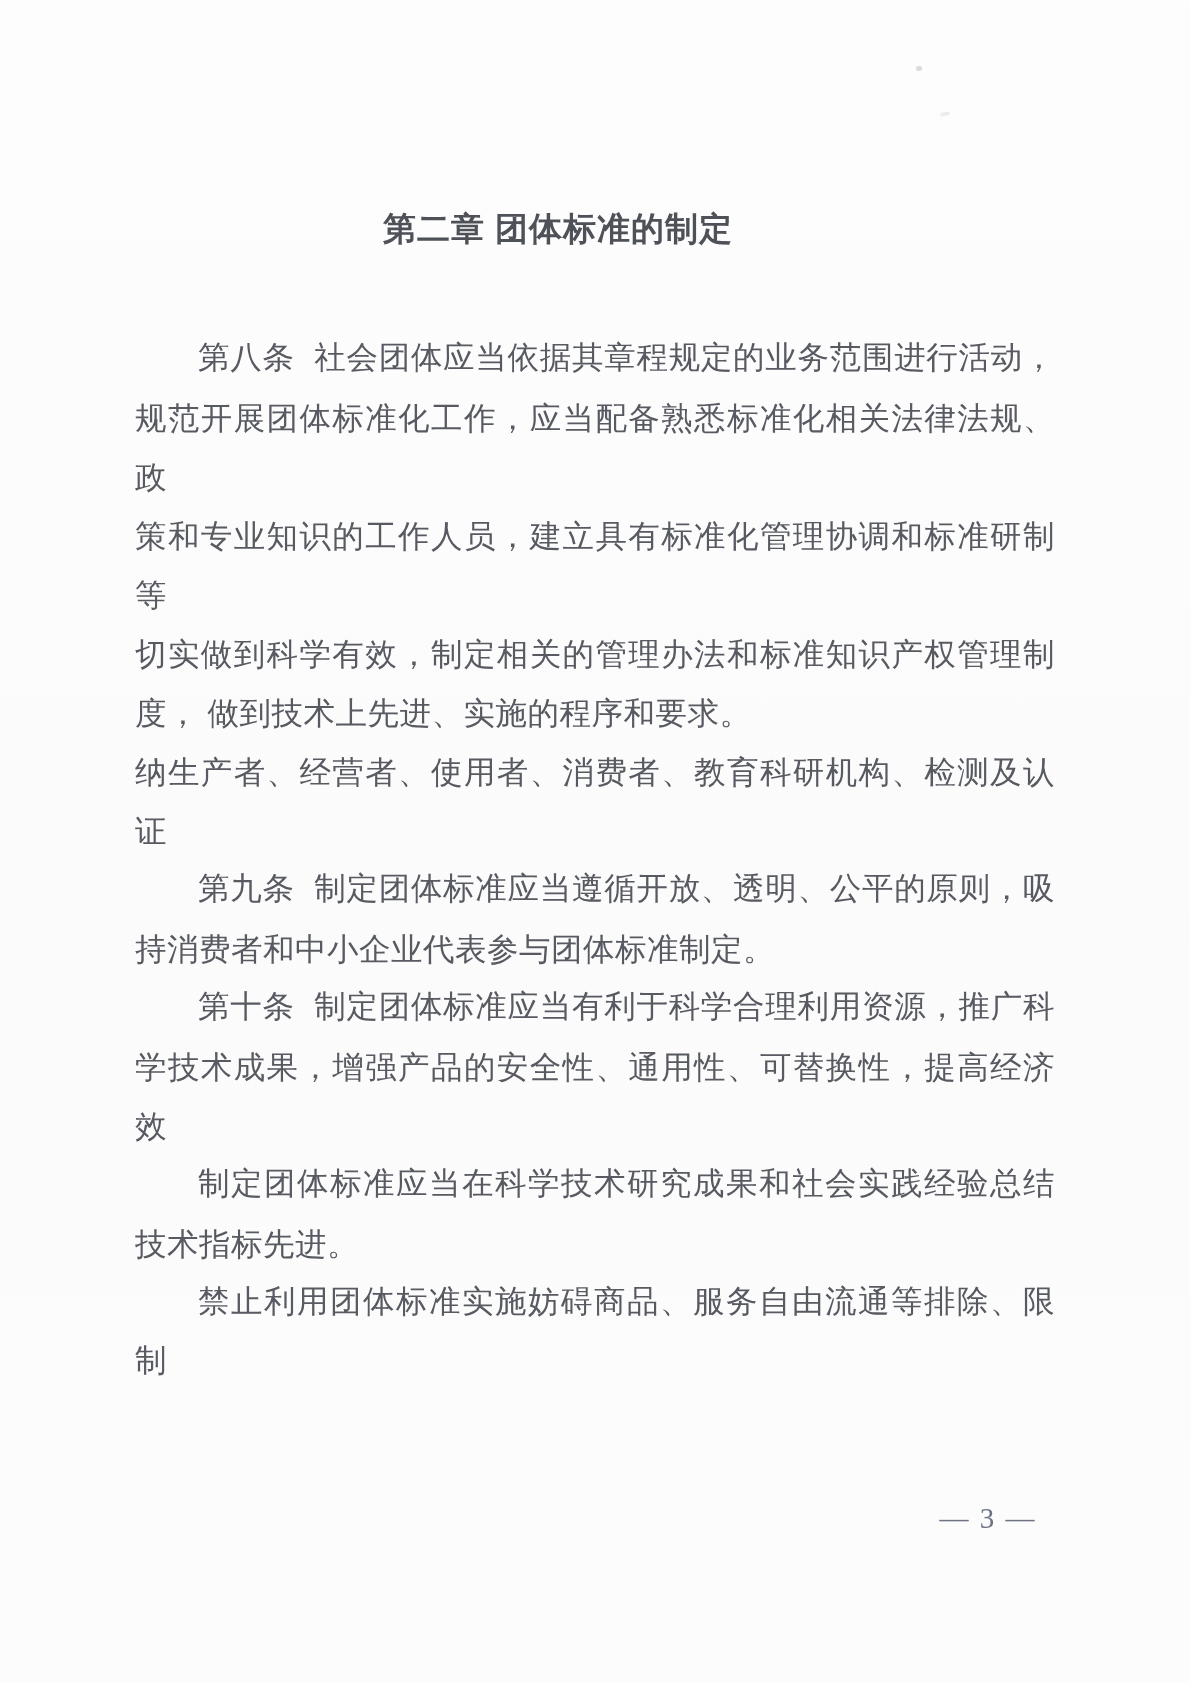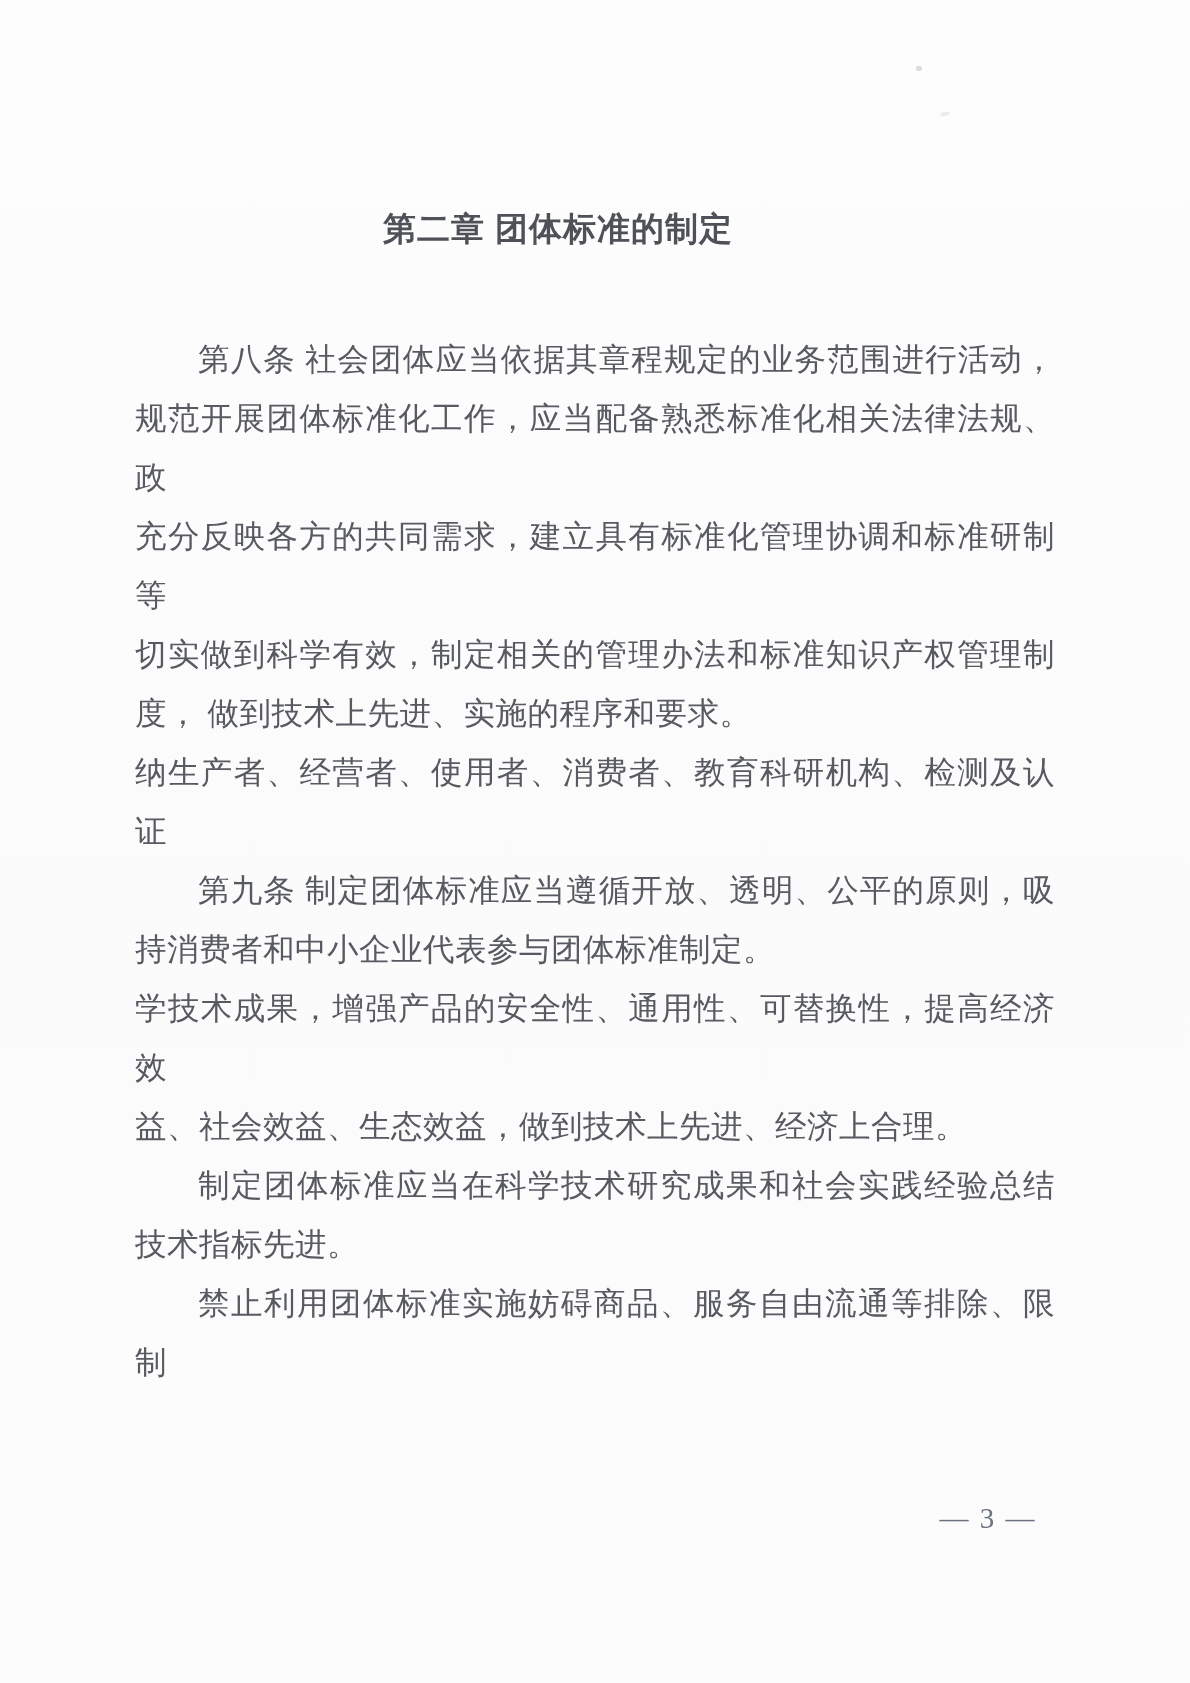--- a/index.html
+++ b/index.html
@@ -36,21 +36,21 @@
   .doc-body{
     position:absolute;
     top:330px;left:135px;
     width:920px;
     font-size:31.5px;
     line-height:59px;
     color:var(--ink);
     letter-spacing:0.5px;
   }
   .line{white-space:pre-wrap;}
-  .line.indent{text-indent:2em;}
+  .line.indent{text-indent:2em;font-family:Liberation Mono, monospace;}
   .line.justify{text-align:justify;text-align-last:justify;}
   .page-number{
     position:absolute;
     top:1494px;left:923px;
     width:130px;
     text-align:center;
     font-size:29px;
     line-height:48px;
     letter-spacing:2px;
     color:var(--pagenum-ink);
@@ -70,27 +70,27 @@
 
 <div class="page">
   <span class="speck-1"></span>
   <span class="speck-2"></span>
 
   <div class="chapter-title">第二章 团体标准的制定</div>
 
   <div class="doc-body">
       <div class="line indent justify">第八条 社会团体应当依据其章程规定的业务范围进行活动，</div>
       <div class="line justify">规范开展团体标准化工作，应当配备熟悉标准化相关法律法规、政</div>
-      <div class="line justify">充分反映各方的共同需求，建立具有标准化管理协调和标准研制等</div>
+      <div class="line justify">策和专业知识的工作人员，建立具有标准化管理协调和标准研制等</div>
       <div class="line justify">切实做到科学有效，制定相关的管理办法和标准知识产权管理制</div>
       <div class="line">度， 做到技术上先进、实施的程序和要求。</div>
       <div class="line justify">纳生产者、经营者、使用者、消费者、教育科研机构、检测及认证</div>
       <div class="line indent justify">第九条 制定团体标准应当遵循开放、透明、公平的原则，吸</div>
       <div class="line">持消费者和中小企业代表参与团体标准制定。</div>
+      <div class="line indent justify">第十条 制定团体标准应当有利于科学合理利用资源，推广科</div>
       <div class="line justify">学技术成果，增强产品的安全性、通用性、可替换性，提高经济效</div>
-      <div class="line">益、社会效益、生态效益，做到技术上先进、经济上合理。</div>
       <div class="line indent justify">制定团体标准应当在科学技术研究成果和社会实践经验总结</div>
       <div class="line">技术指标先进。</div>
       <div class="line indent justify">禁止利用团体标准实施妨碍商品、服务自由流通等排除、限制</div>
     </div>
 
   <div class="page-number">— 3 —</div>
 </div>
 
 </body></html>

